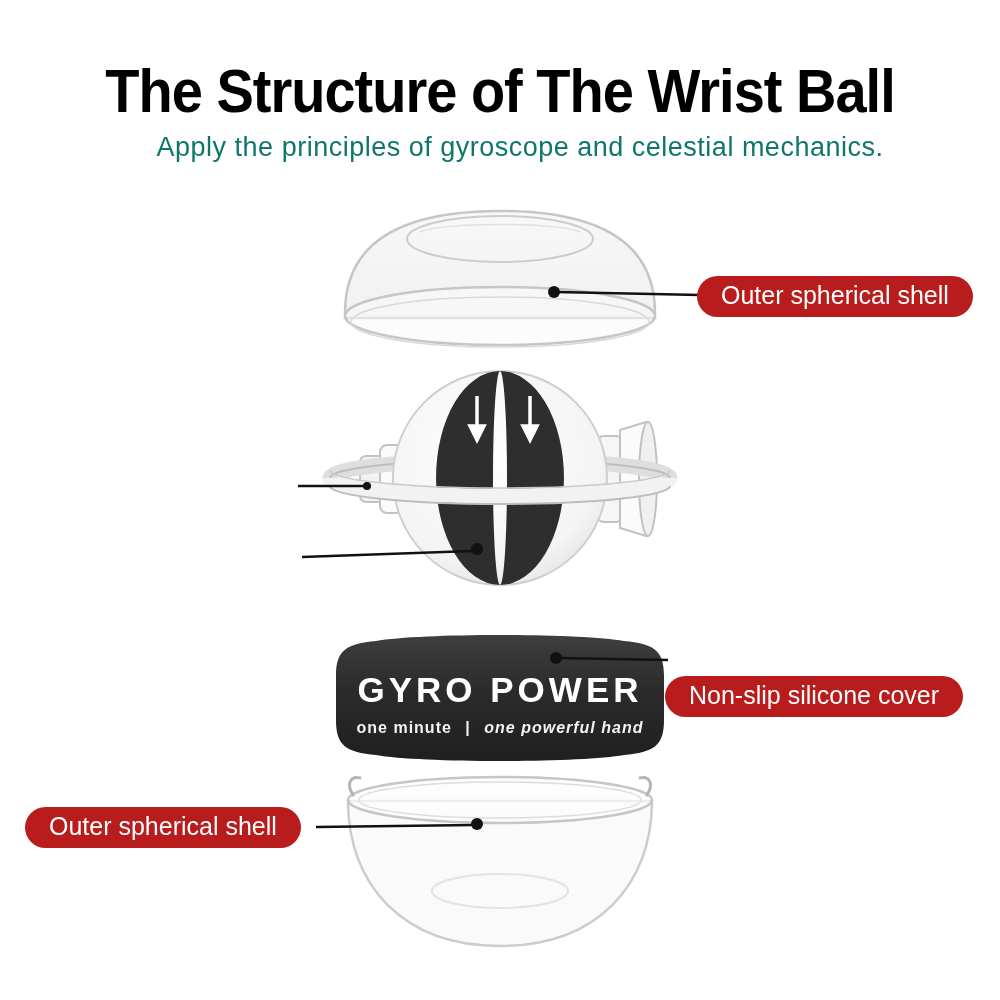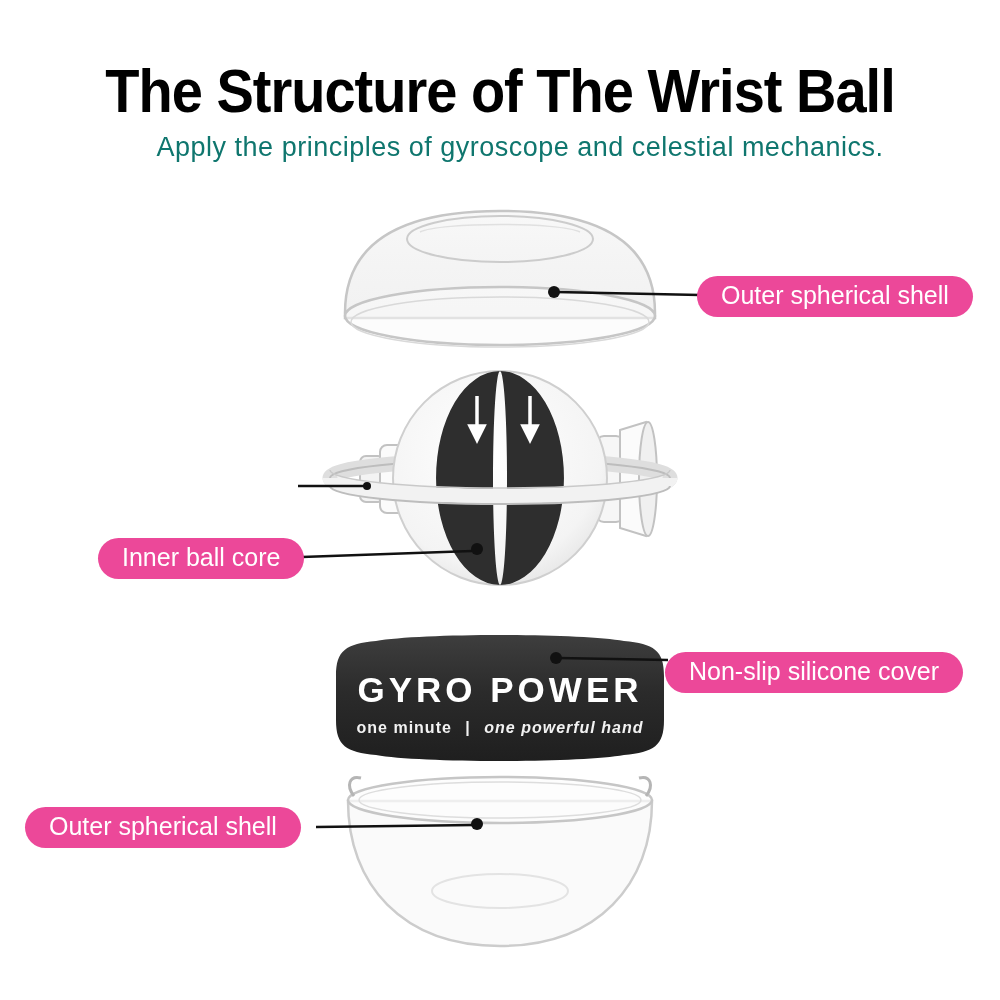--- a/index.html
+++ b/index.html
@@ -30,21 +30,21 @@
     font-weight: 400;
     color: #0f766e;
     letter-spacing: 0.5px;
     margin-left: 20px;
   }
 
   svg.diagram { position: absolute; inset: 0; }
 
   .pill {
     position: absolute;
-    background: #ec4899;
+    background: #b91c1c;
     color: #ffffff;
     border-radius: 40px;
     padding: 5px 24px 7px 24px;
     font-size: 25px;
     white-space: nowrap;
     line-height: 1.15;
   }
 </style>
 </head>
 <body>
@@ -158,19 +158,18 @@
       <circle cx="367" cy="486" r="4"></circle>
       <circle cx="477" cy="549" r="6"></circle>
       <circle cx="556" cy="658" r="6"></circle>
       <circle cx="477" cy="824" r="6"></circle>
     </g>
   </svg>
 
   <div class="pill" style="left:697px; top:276px;">Outer spherical shell</div>
 
 
-  <div class="pill" style="left:98px; top:538px;">Inner ball core</div>
 
-  <div class="pill" style="left:665px; top:652px;">Non-slip silicone cover</div>
+  <div class="pill" style="left:665px; top:676px;">Non-slip silicone cover</div>
 
   <div class="pill" style="left:25px; top:807px;">Outer spherical shell</div>
 
 </div>
 
 </body></html>

